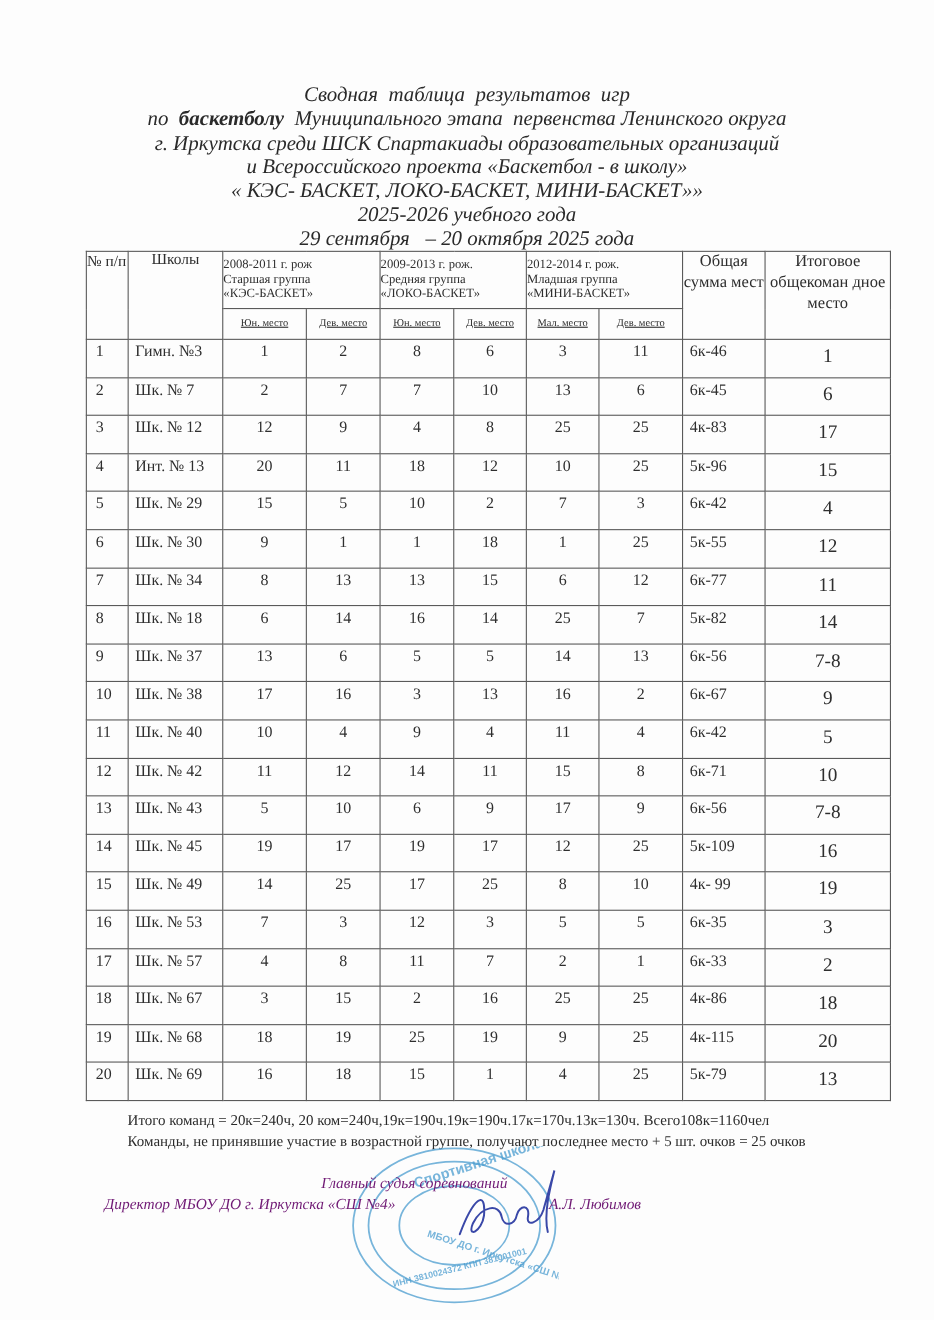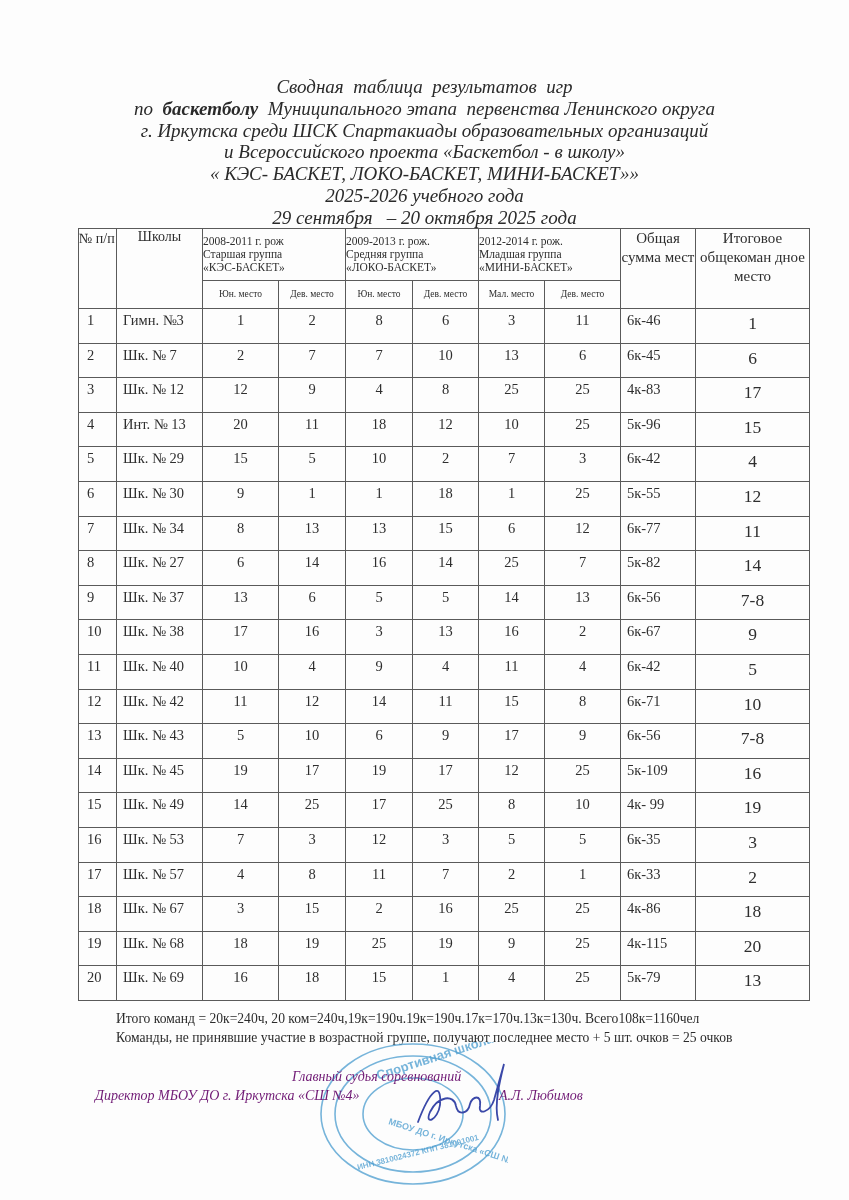--- a/index.html
+++ b/index.html
@@ -15,21 +15,21 @@
   .title-block b { font-weight: bold; }
   table.results {
     position: absolute; left: 78px; top: 228px; width: 731px;
     border-collapse: collapse; table-layout: fixed; font-size: 14.5px;
   }
   table.results td, table.results th {
     border: 1px solid #5a5a5a; padding: 0; font-weight: normal; color: #2e2e2e;
   }
   th.h-main { vertical-align: top; font-size: 14px; line-height: 16px; padding-top: 4px; }
   th.h-group { font-size: 11.5px; line-height: 13px; padding: 2px 0 3px; text-align: left; }
-  th.h-sub { font-size: 9.5px; line-height: 11px; padding: 1px 0 2px; text-align: center; color: #444; }
+  th.h-sub { font-size: 9.5px; line-height: 11px; padding: 1px 0 2px; text-align: center; color: #444; text-decoration: underline; }
   th.h-big { font-size: 15px; line-height: 19px; vertical-align: top; padding-top: 4px; text-align: center; }
   th.h-num { text-align: left; padding-left: 8px; font-size: 14px; line-height: 19px; }
   th.h-school { text-align: center; padding-left: 10px; }
   tr.data-row { height: 34.6px; }
   tr.data-row td { vertical-align: top; padding-top: 3px; line-height: 16px; }
   td.c-num { padding-left: 8px !important; text-align: left; }
   td.c-school { padding-left: 6px !important; text-align: left; }
   td.c-val { text-align: center; }
   td.c-sum { text-align: left; padding-left: 6px !important; }
   td.c-final { text-align: center; font-weight: bold; font-size: 17.5px; padding-top: 6px !important; color: #262626; }
@@ -176,21 +176,21 @@
         <td class="c-val">13</td>
         <td class="c-val">13</td>
         <td class="c-val">15</td>
         <td class="c-val">6</td>
         <td class="c-val">12</td>
         <td class="c-sum">6к-77</td>
         <td class="c-final">11</td>
       </tr>
       <tr class="data-row">
         <td class="c-num">8</td>
-        <td class="c-school">Шк. № 27</td>
+        <td class="c-school">Шк. № 18</td>
         <td class="c-val">6</td>
         <td class="c-val">14</td>
         <td class="c-val">16</td>
         <td class="c-val">14</td>
         <td class="c-val bold">25</td>
         <td class="c-val">7</td>
         <td class="c-sum">5к-82</td>
         <td class="c-final">14</td>
       </tr>
       <tr class="data-row">

